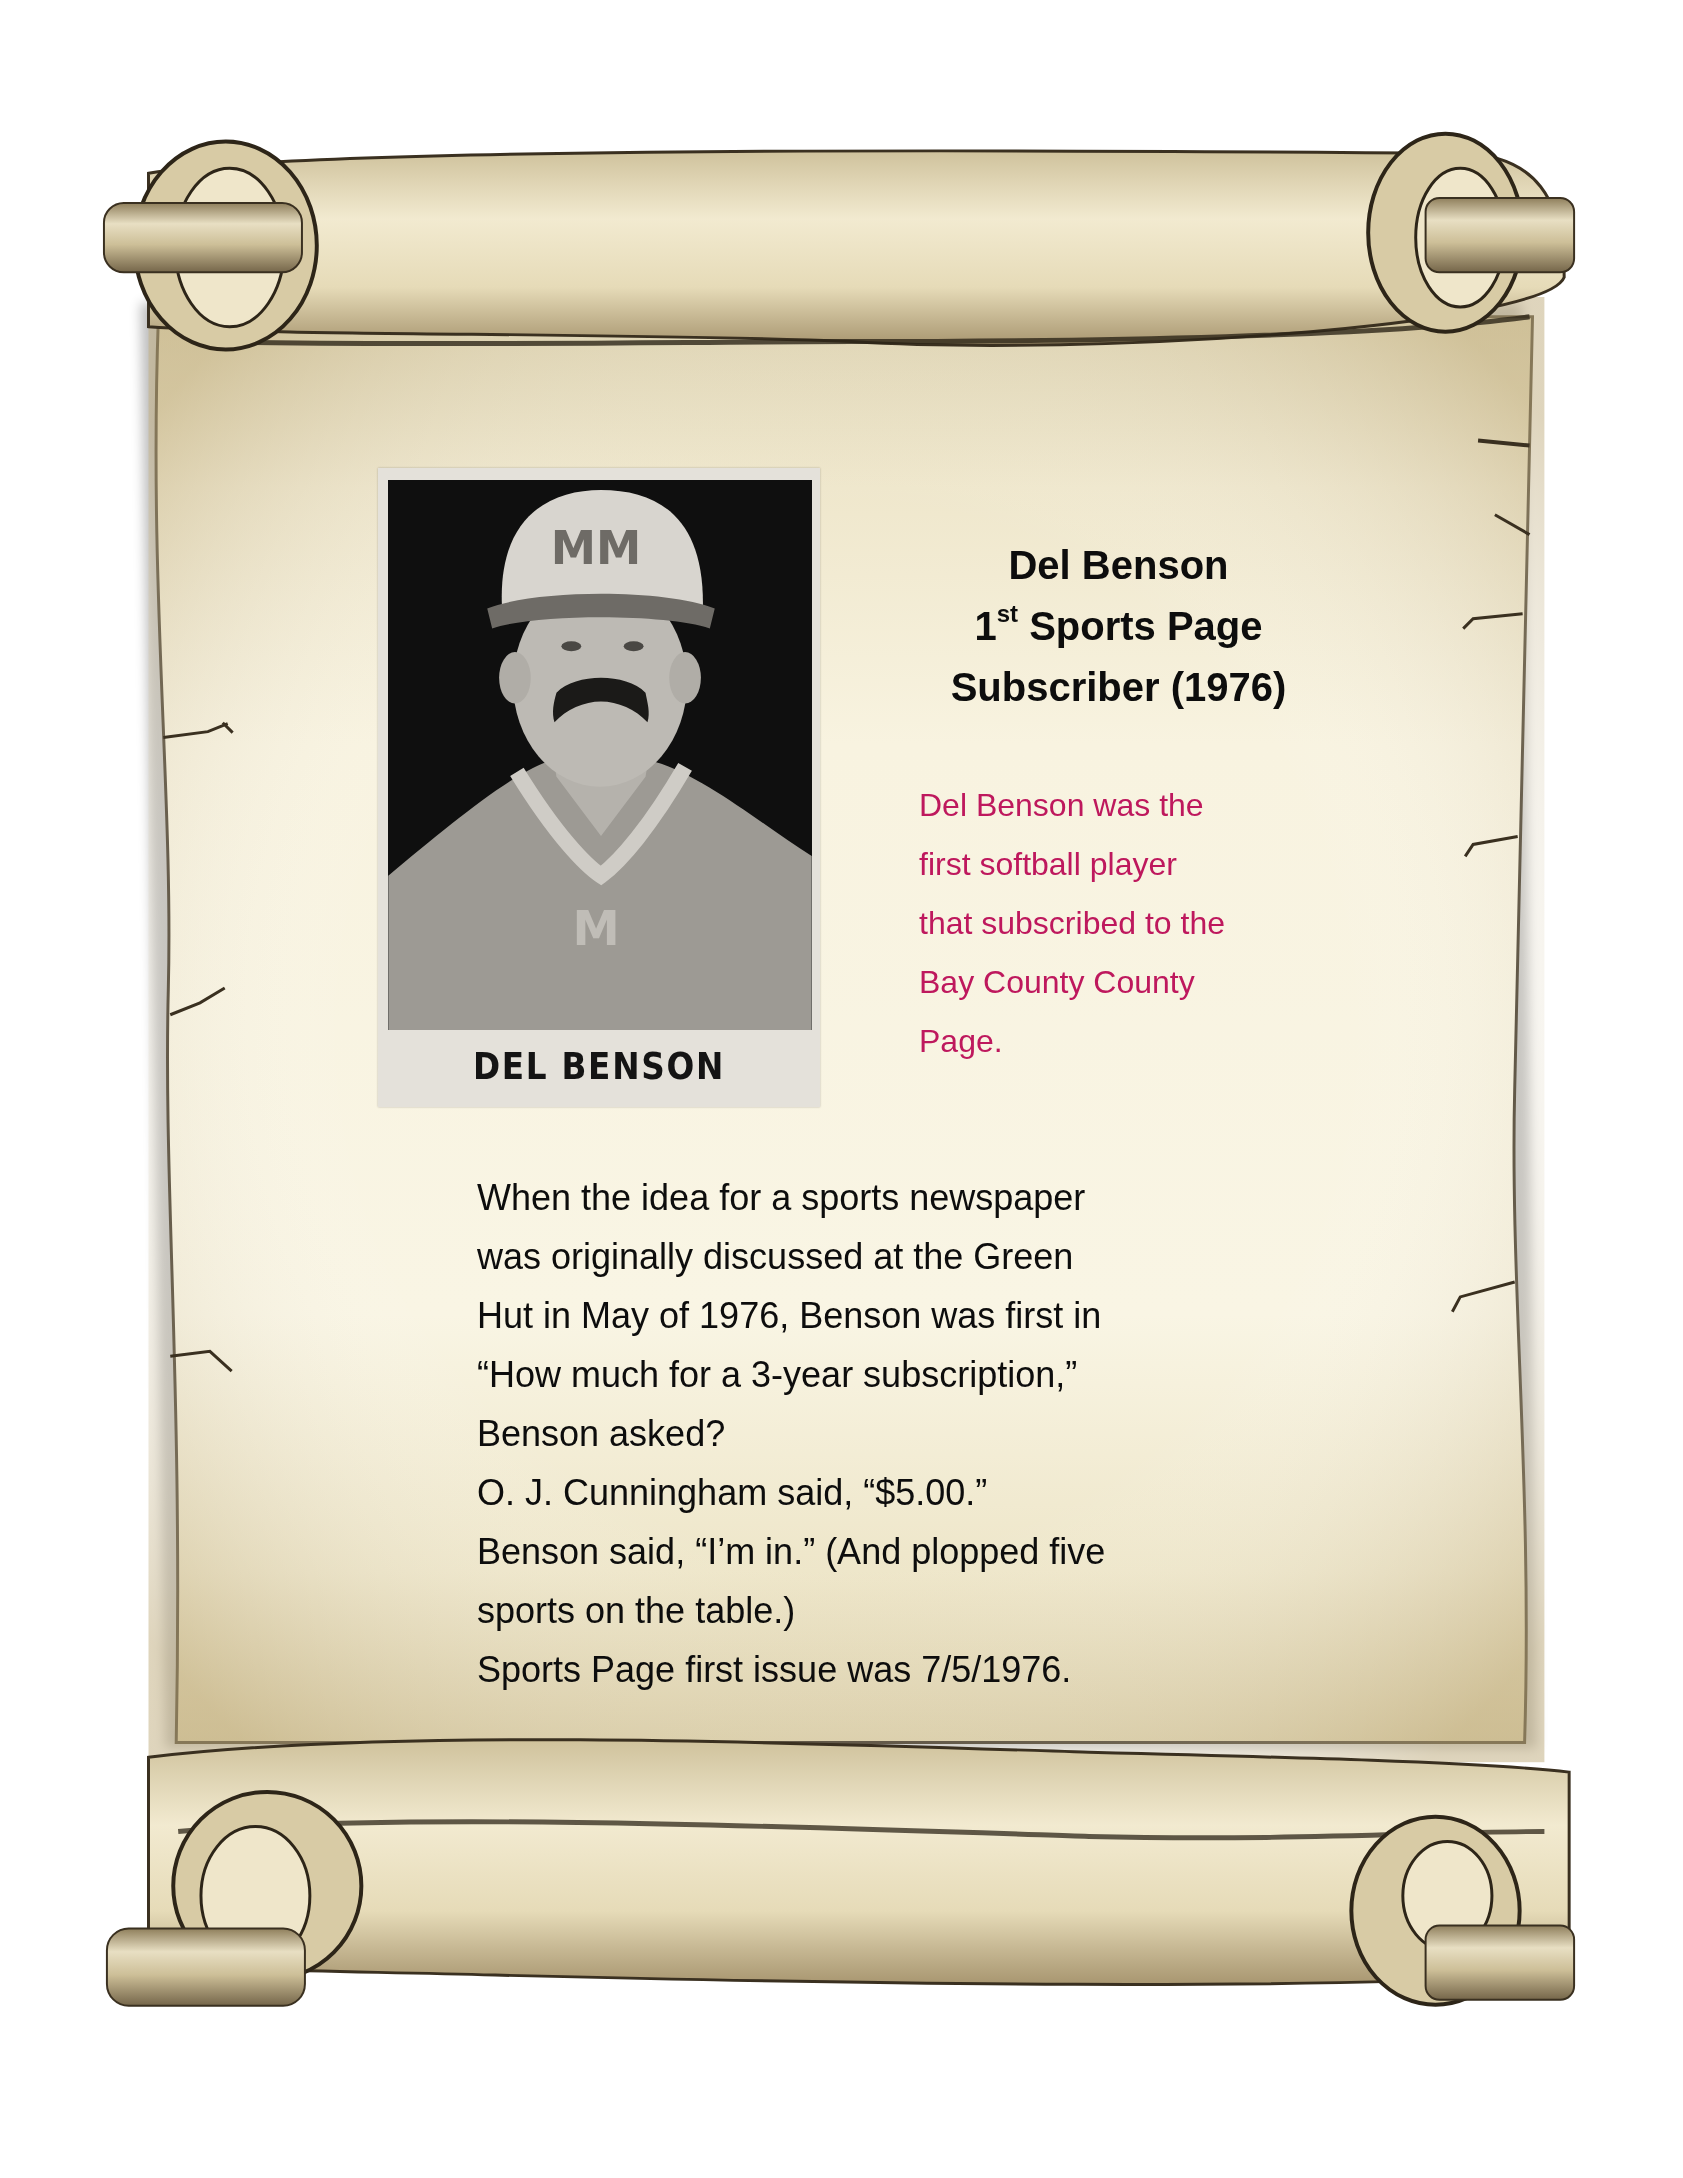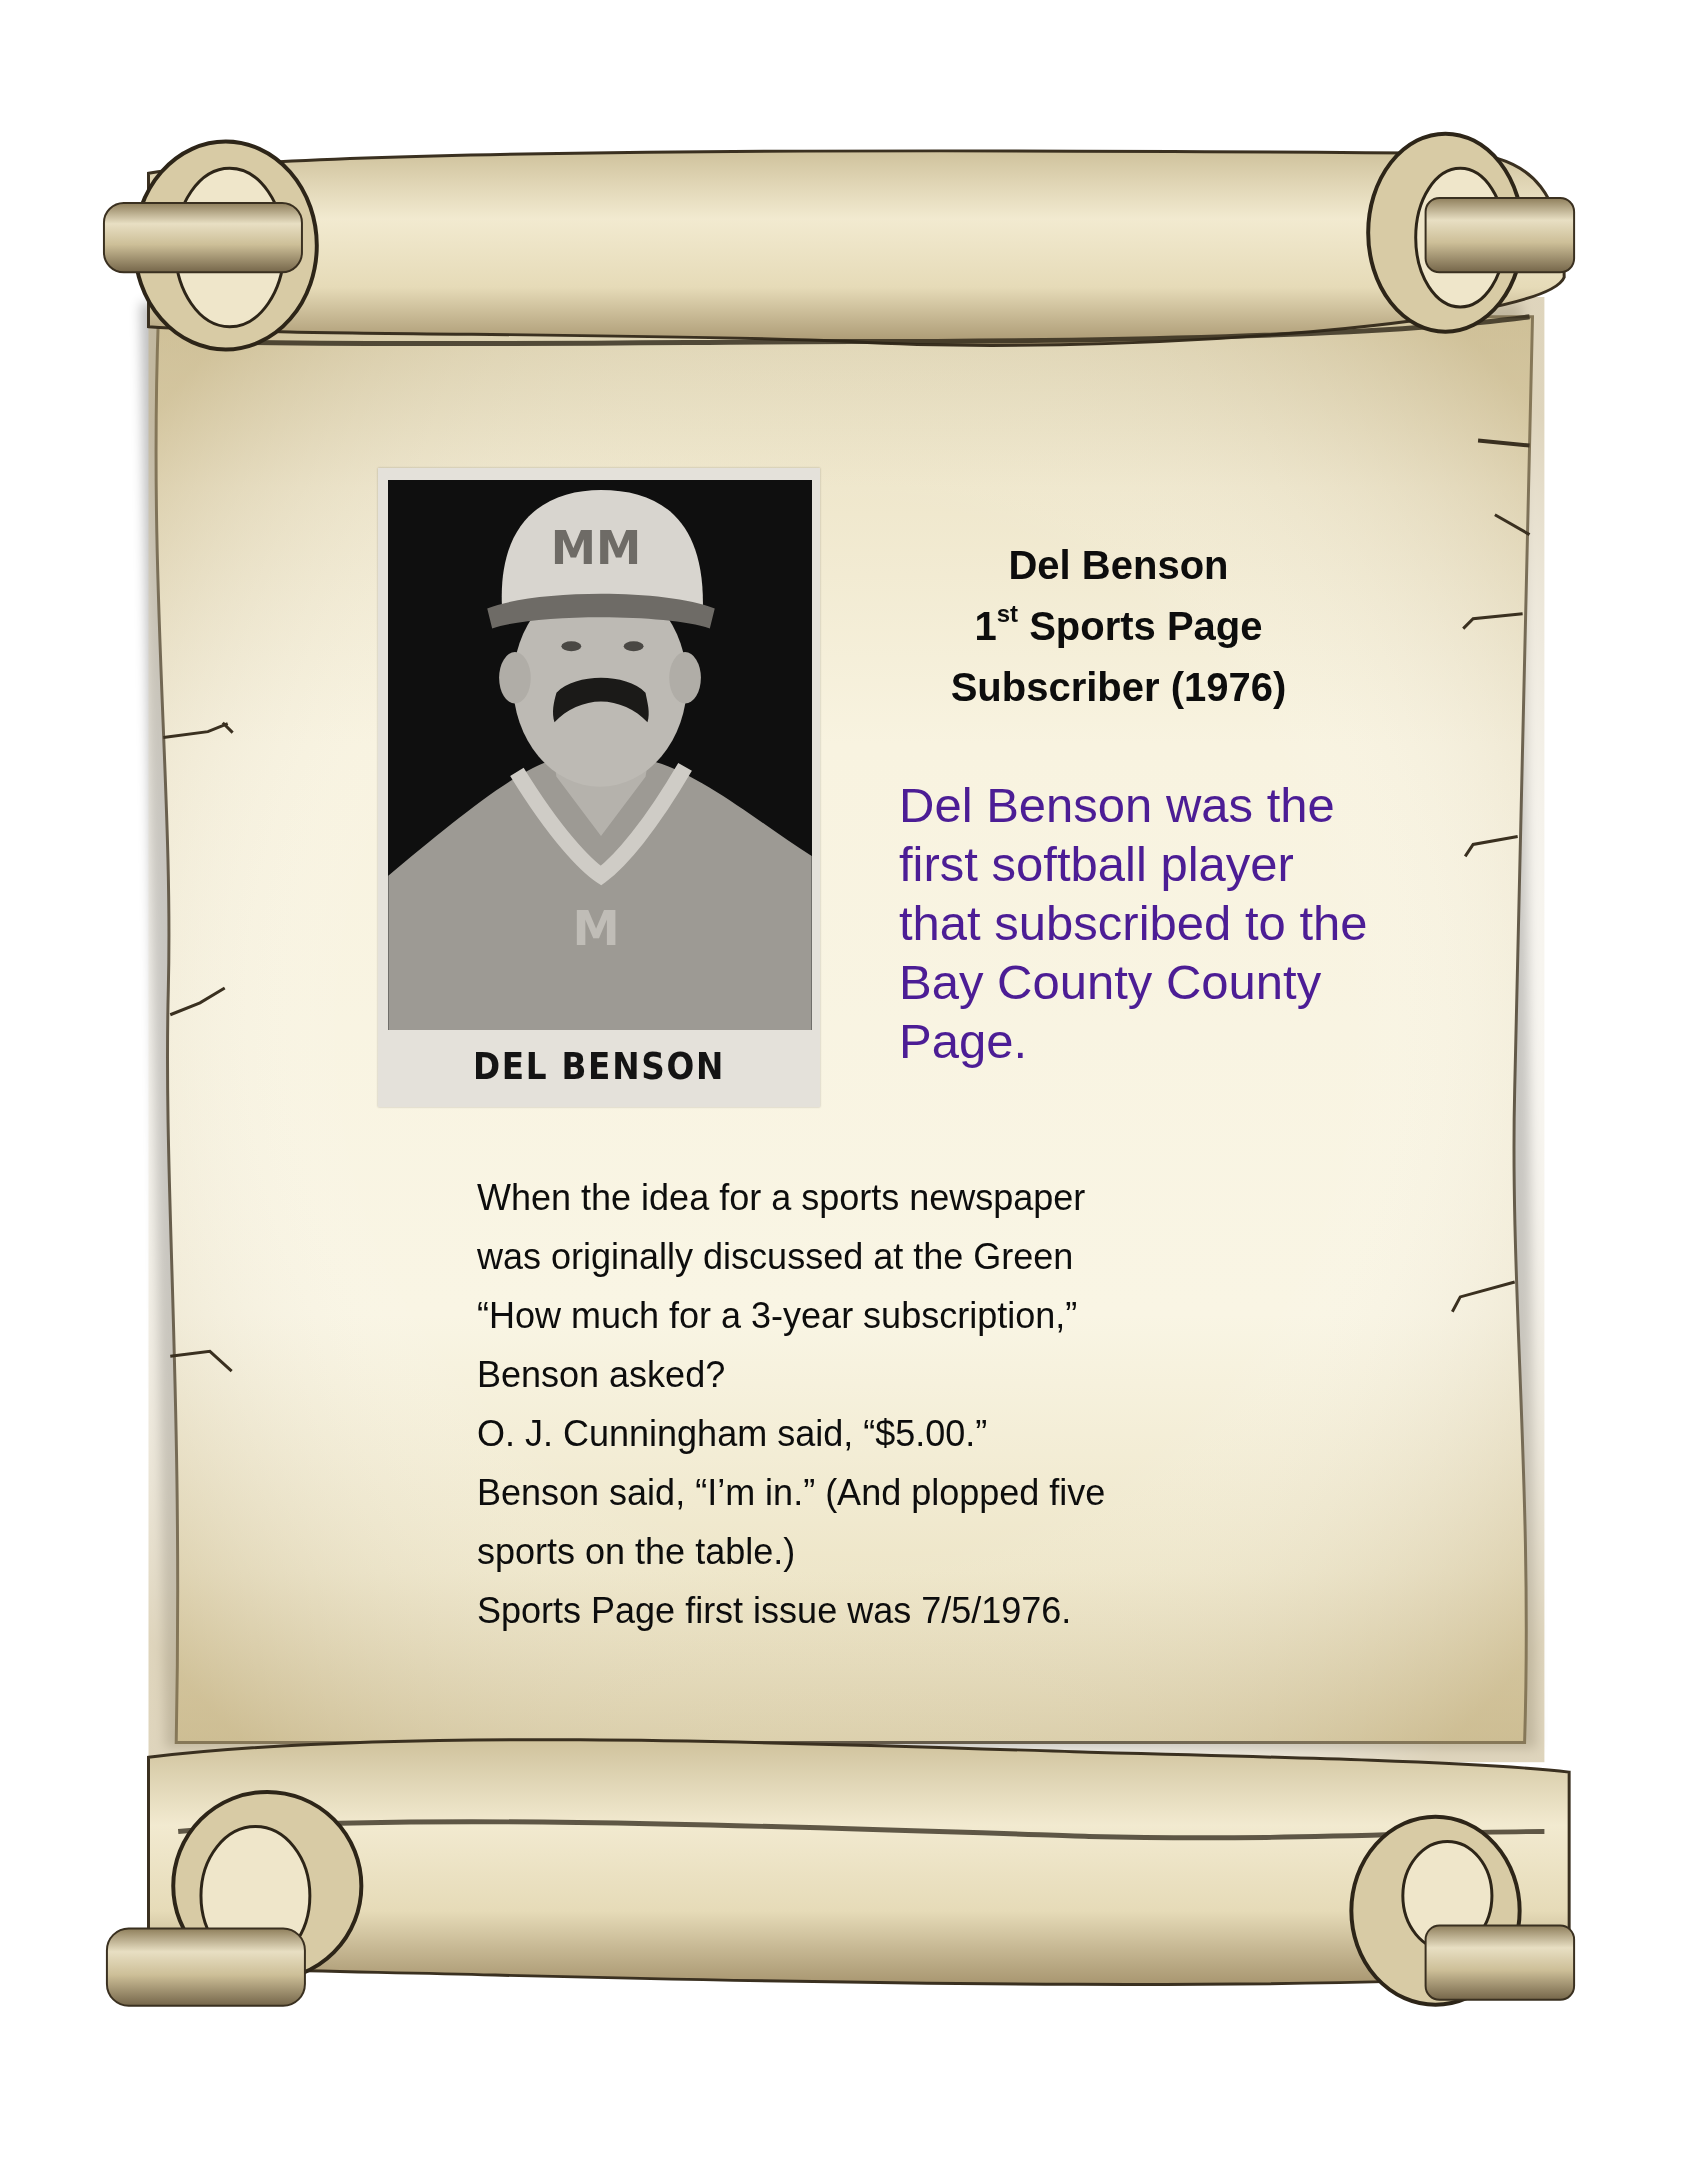--- a/index.html
+++ b/index.html
@@ -30,23 +30,23 @@
   
   .headline {
     position: absolute; left: 891px; top: 535px; width: 455px; text-align: center;
     font-family: "Liberation Sans", sans-serif; font-weight: bold;
     font-size: 40px; line-height: 61px; color: #0d0d0d;
   }
   .headline sup { font-size: 24px; position: relative; top: -4px; vertical-align: super; line-height: 0; }
 
   
   .intro {
-    position: absolute; left: 899px; top: 776px; width: 475px;
-    font-family: "Liberation Sans", sans-serif; font-size: 49px; line-height: 59px;
-    color: #4c1d95;
+    position: absolute; left: 919px; top: 776px; width: 475px;
+    font-family: "Liberation Sans", sans-serif; font-size: 32px; line-height: 59px;
+    color: #be185d;
   }
   .intro div { white-space: nowrap; }
 
   
   .story {
     position: absolute; left: 477px; top: 1168px; width: 851px;
     font-family: "Liberation Sans", sans-serif; font-size: 36px; line-height: 59px;
     color: #0d0d0d;
   }
   .story div { white-space: nowrap; }
@@ -165,20 +165,21 @@
   <div>Del Benson was the</div>
   <div>first softball player</div>
   <div>that subscribed to the</div>
   <div>Bay County County</div>
   <div>Page.</div>
 </div>
 
 <div class="story">
   <div>When the idea for a sports newspaper</div>
   <div>was originally discussed at the Green</div>
+  <div>Hut in May of 1976, Benson was first in</div>
   <div>“How much for a 3-year subscription,”</div>
   <div>Benson asked?</div>
   <div>O. J. Cunningham said, “$5.00.”</div>
   <div>Benson said, “I’m in.” (And plopped five</div>
   <div>sports on the table.)</div>
   <div>Sports Page first issue was 7/5/1976.</div>
 </div>
 
 
 </body></html>

